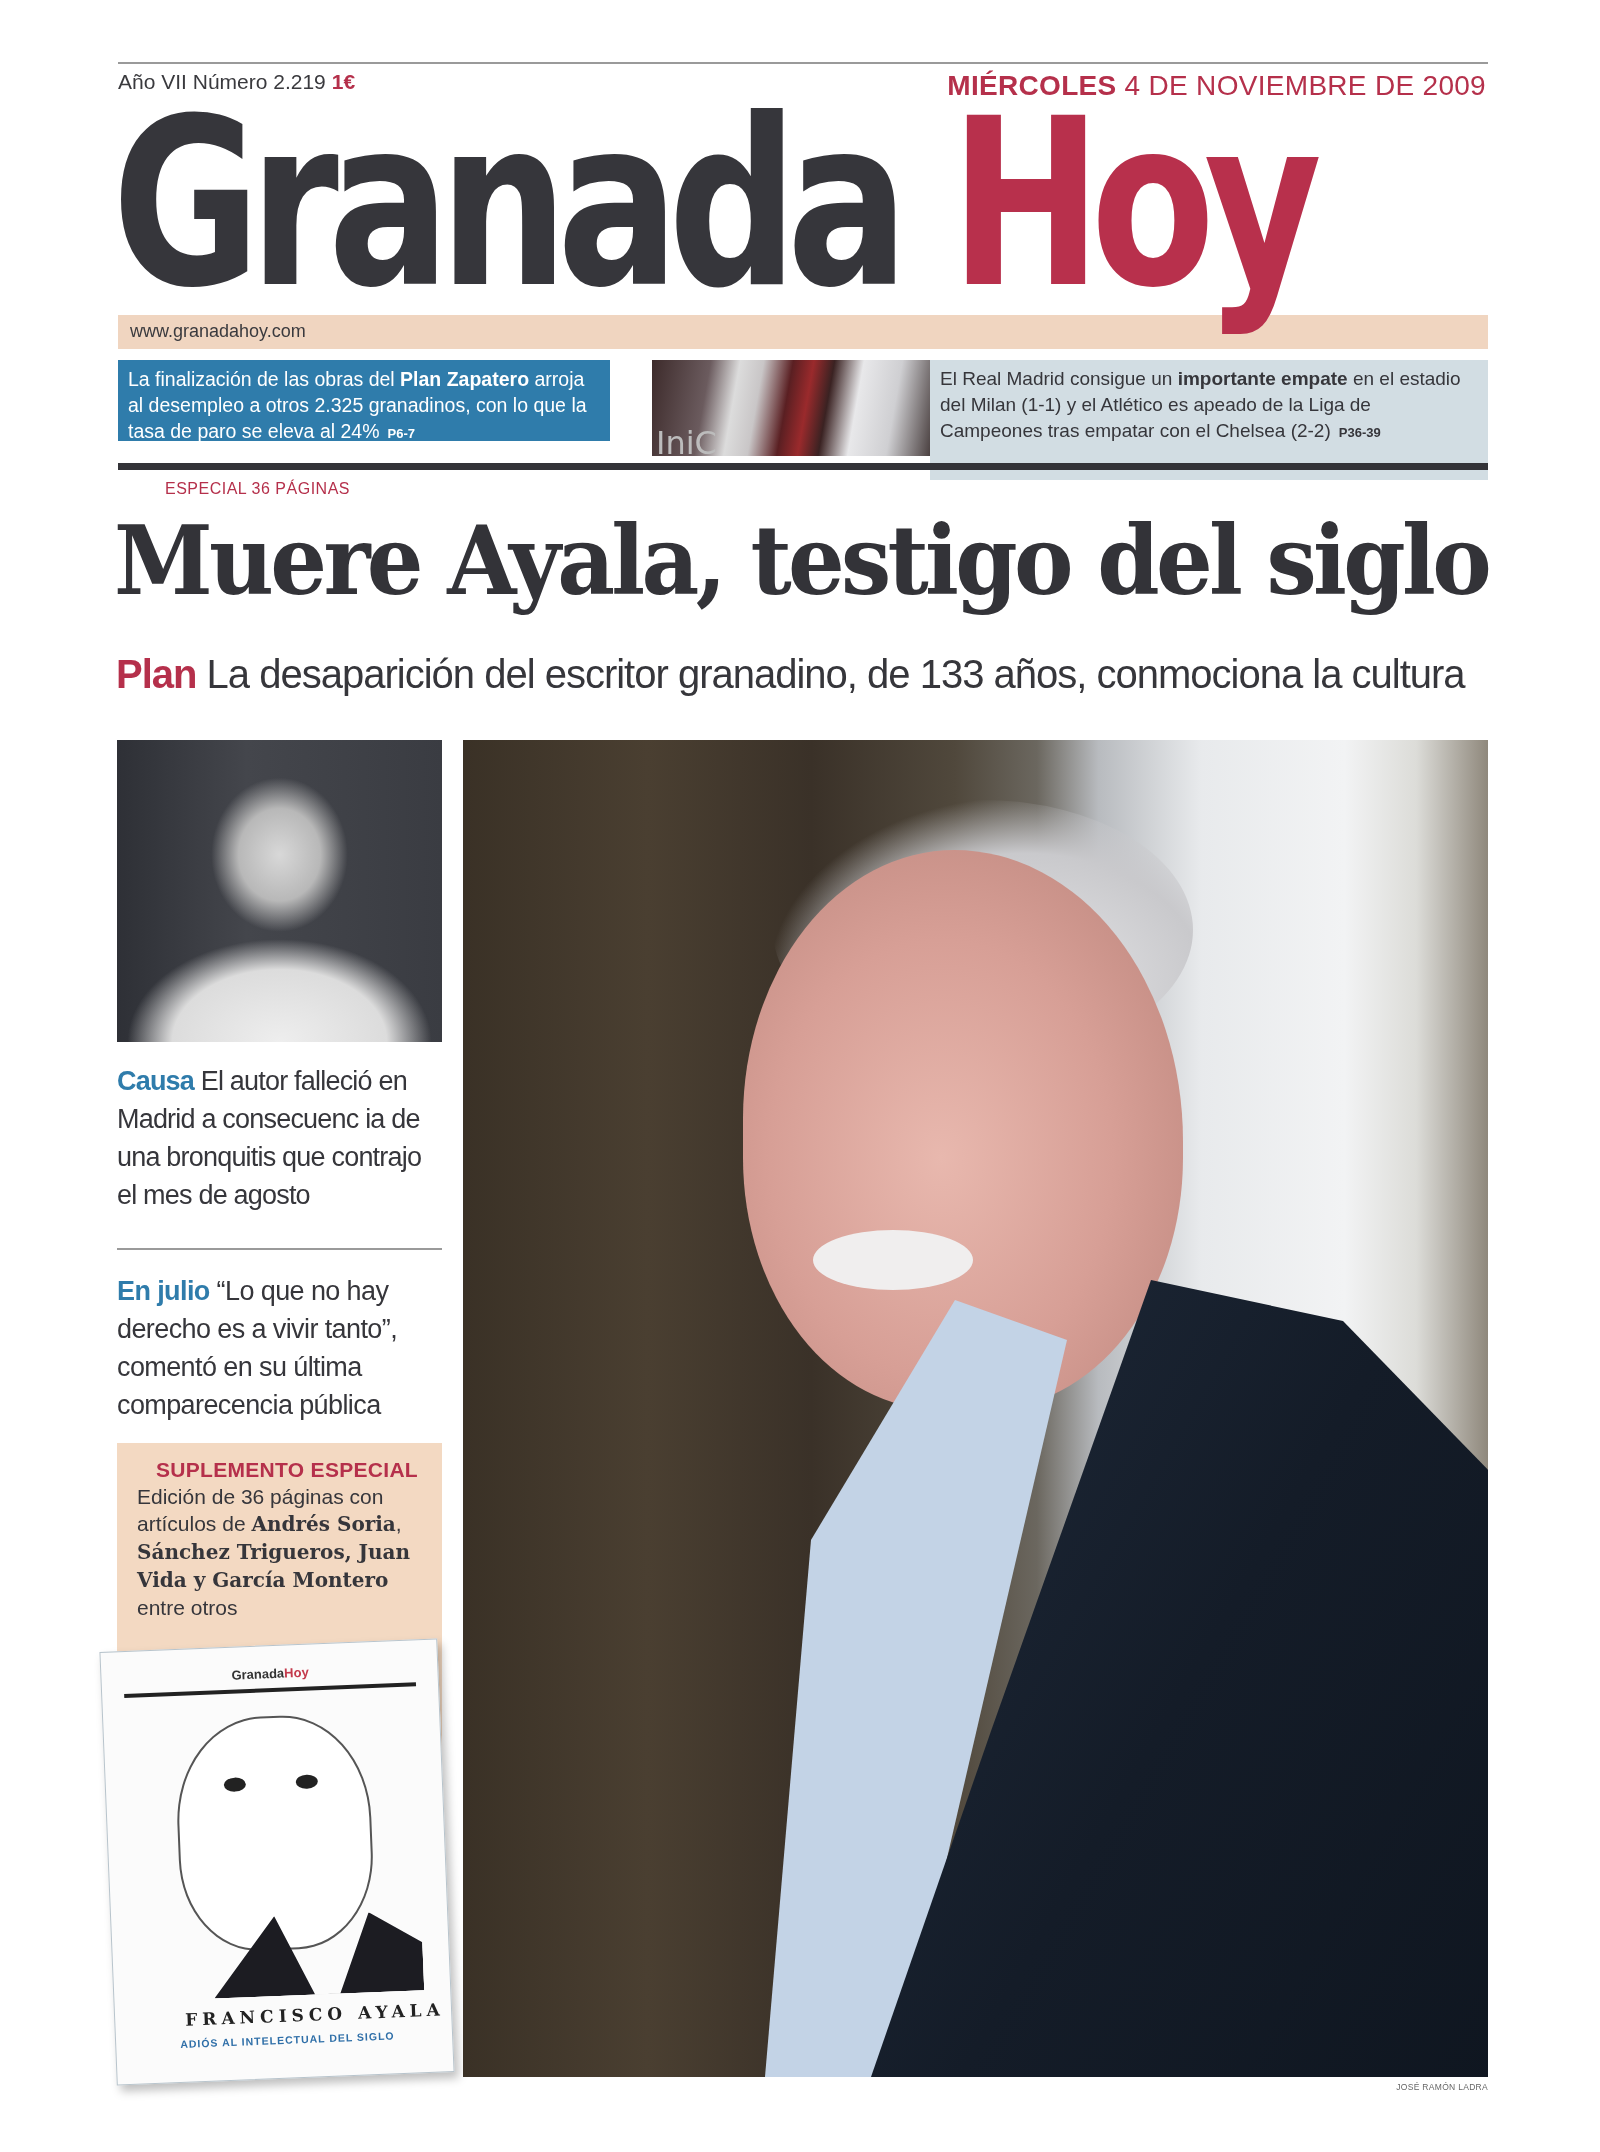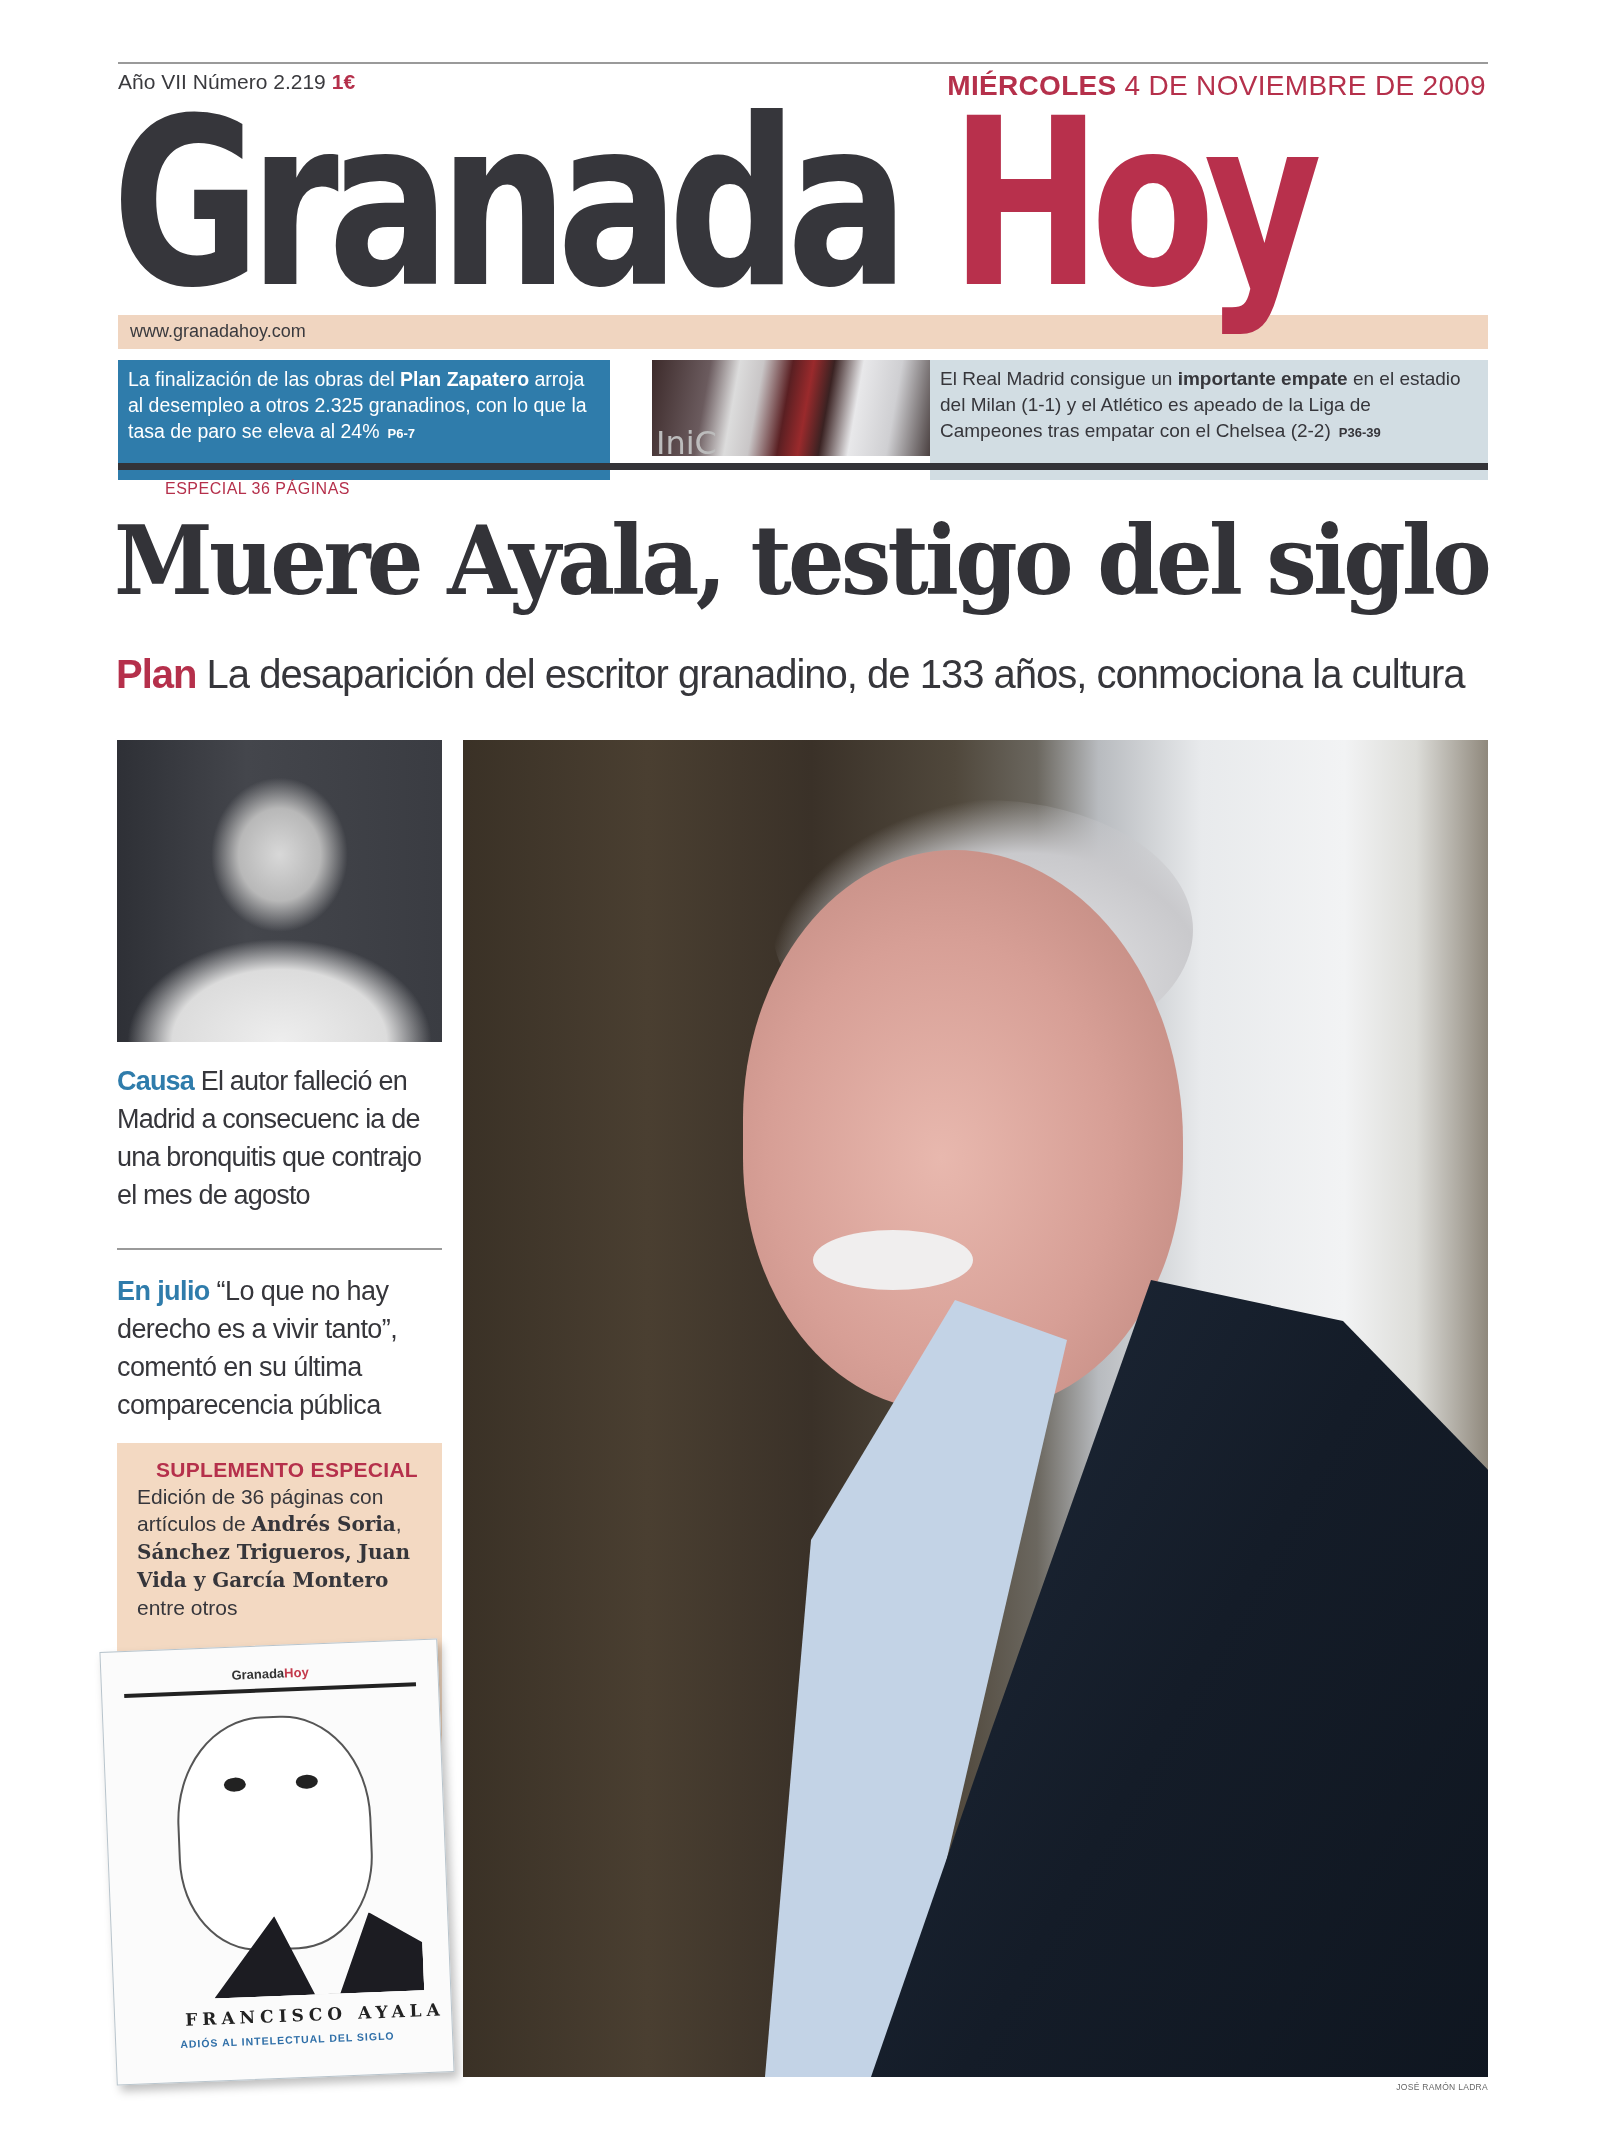--- a/index.html
+++ b/index.html
@@ -8,21 +8,21 @@
   .topline{left:118px;top:62px;width:1370px;height:2px;background:#9a9a9a;}
   .edition{left:118px;top:70px;font-size:21px;color:#3a3a3e;}
   .edition .price{color:#b5304b;font-weight:bold;margin-left:6px;}
   .date{right:114px;top:70px;font-size:28px;color:#b5304b;letter-spacing:0.3px;}
   .date b{font-weight:bold;}
   .mast{left:112px;top:88px;font-family:"DejaVu Sans",sans-serif;font-weight:bold;font-size:232px;line-height:232px;letter-spacing:-14px;transform:scaleX(0.78);transform-origin:left top;white-space:nowrap;}
   .mast .g{color:#36363b;}
   .mast .h{color:#b8304c;}
   .urlbar{left:118px;top:315px;width:1370px;height:34px;background:#f0d5c0;}
   .url{left:130px;top:321px;font-size:18px;color:#3a3a3e;}
-  .teaser1{left:118px;top:360px;width:492px;height:120px;background:#2f7cab;color:#fff;font-size:19.5px;line-height:26px;padding:6px 10px;box-sizing:border-box;}
+  .teaser1{left:118px;top:360px;width:492px;height:81px;background:#2f7cab;color:#fff;font-size:19.5px;line-height:26px;padding:6px 10px;box-sizing:border-box;}
   .teaser1 b{font-weight:bold;}
   .pg{font-size:13px;font-weight:bold;margin-left:8px;}
   .teaser-photo{left:652px;top:360px;width:278px;height:96px;background:linear-gradient(100deg,#3d2b2b 0%,#6b5b5e 20%,#dcdcdc 30%,#c9c6c7 38%,#5a1f22 48%,#9a2a2c 55%,#3a2222 62%,#e8e8ea 72%,#cfcfd2 85%,#4a4040 100%);overflow:hidden;}
   .teaser-photo .lbl{position:absolute;left:4px;bottom:-6px;font-size:32px;color:#bcbcbc;font-family:"DejaVu Sans",sans-serif;}
   .teaser2{left:930px;top:360px;width:558px;height:120px;background:#d2dde3;color:#36363b;font-size:19px;line-height:26px;padding:6px 10px;box-sizing:border-box;}
   .teaser2 b{font-weight:bold;}
   .thickrule{left:118px;top:463px;width:1370px;height:7px;background:#333338;}
   .kicker{left:118px;top:480px;font-size:16px;font-weight:normal;color:#b5304b;letter-spacing:0.5px;margin-left:47px;}
   .headline{left:114px;top:506px;font-family:"DejaVu Serif",serif;font-weight:bold;font-size:96px;line-height:110px;color:#333338;letter-spacing:-4px;transform:scaleX(0.93);transform-origin:left top;white-space:nowrap;}
   .subhead{left:116px;top:652px;font-size:40px;color:#36363b;white-space:nowrap;letter-spacing:-1px;}

